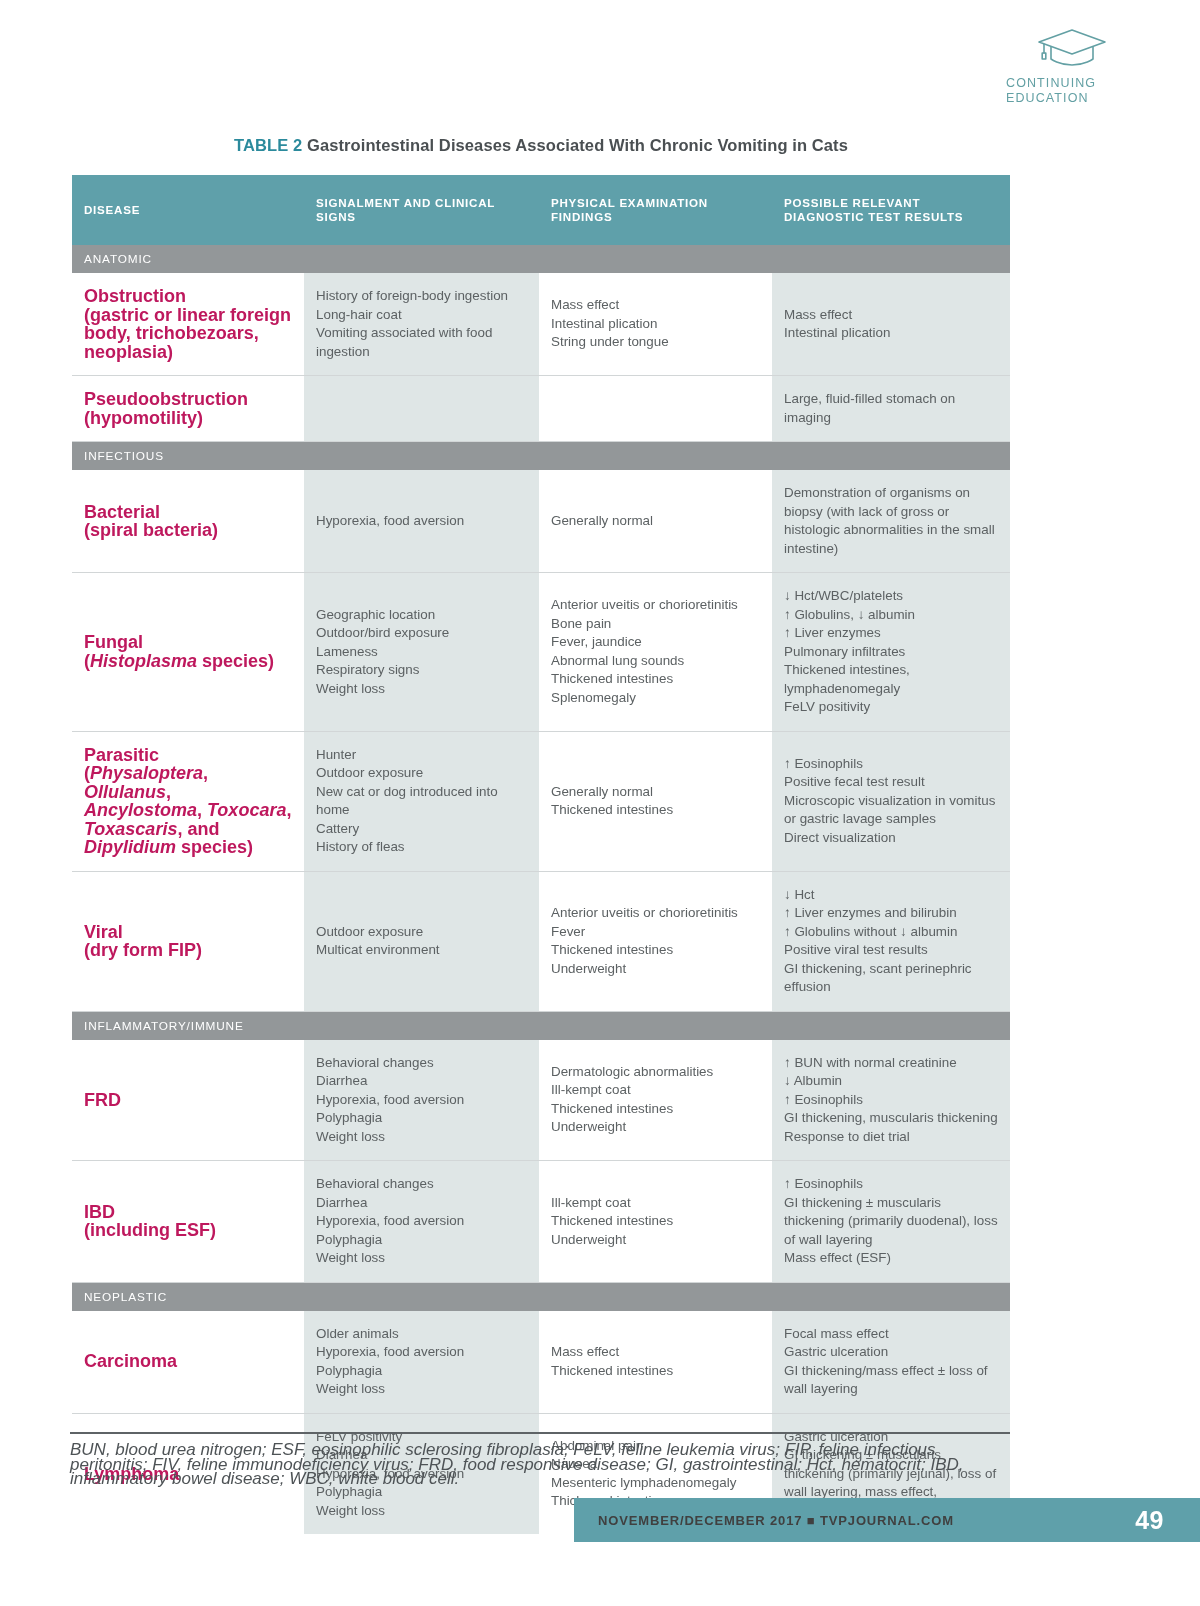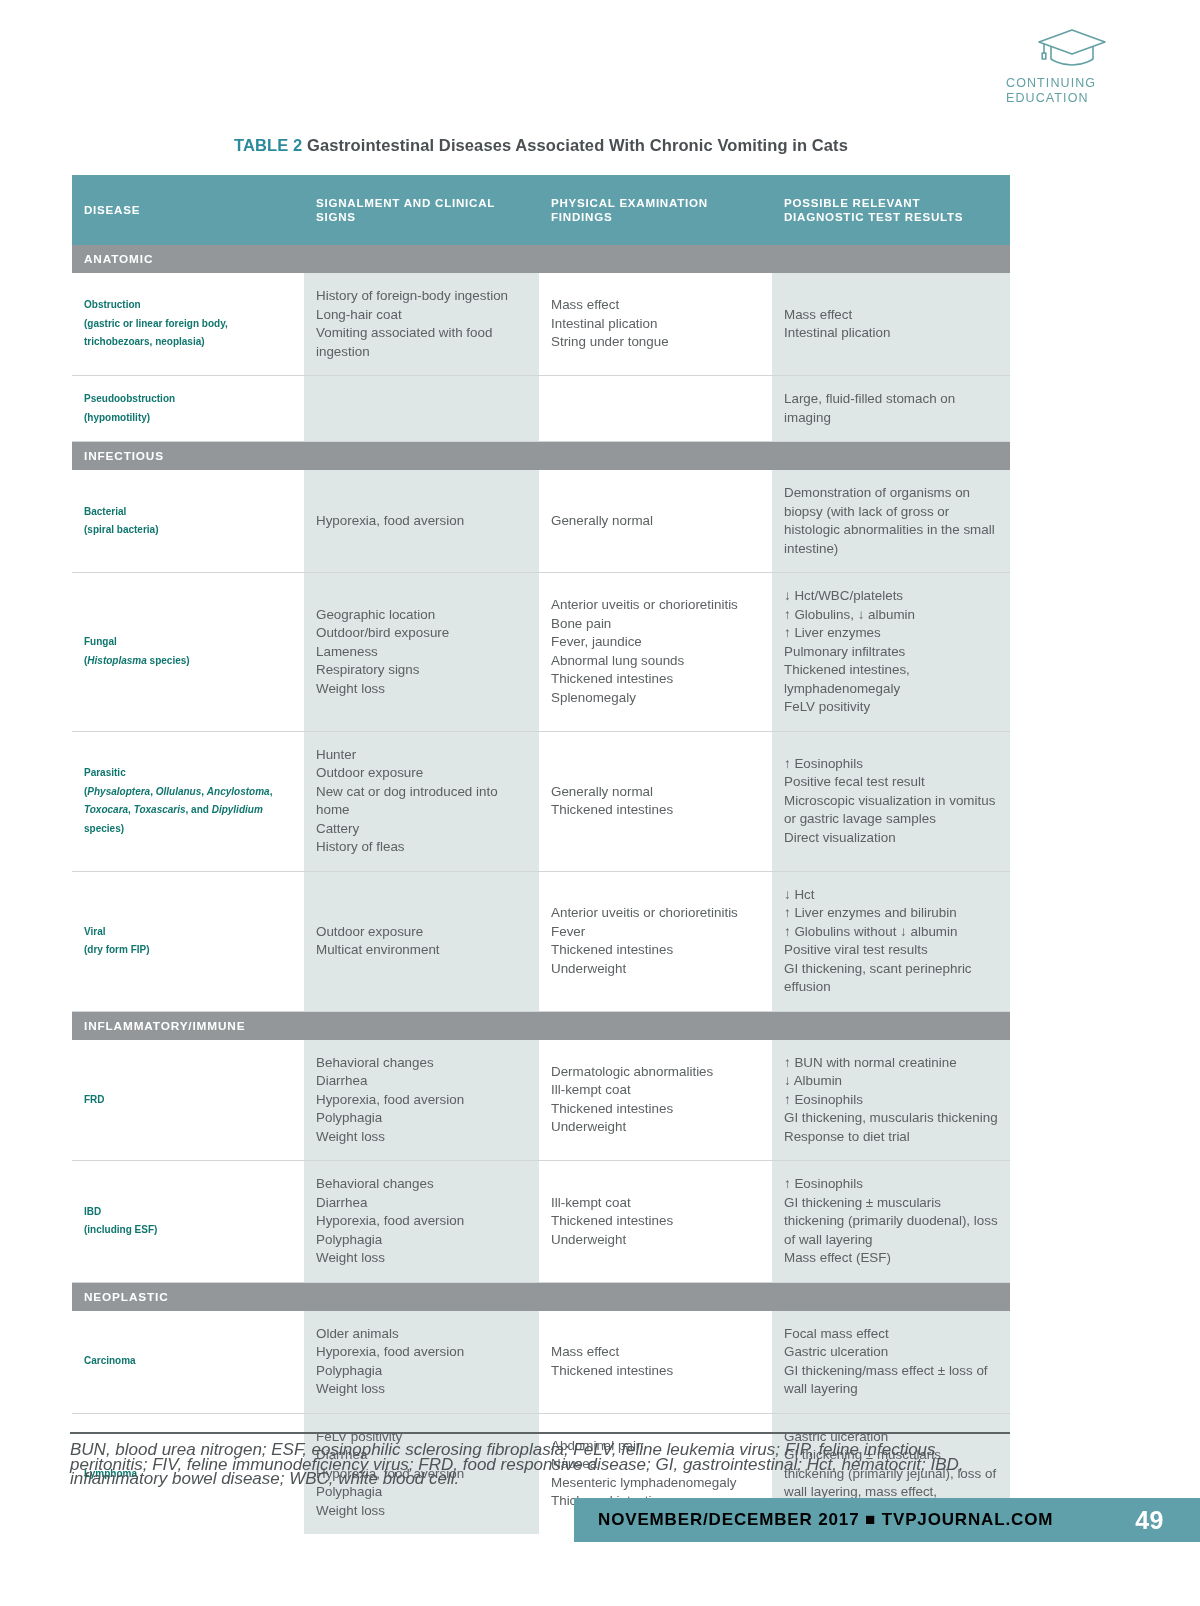--- a/index.html
+++ b/index.html
@@ -74,39 +74,39 @@
     padding: 13px 12px 13px 12px;
     line-height: 14.5px;
     height: 44px;
   }
   thead th.h1 { }
 
   tr.section-row td {
     background: #939799;
     color: #ffffff;
     font-size: 11.8px;
-    font-weight: bold;
+    font-weight: normal;
     letter-spacing: 0.85px;
     padding: 6px 12px 6px 12px;
     height: 16px;
   }
 
   tr.data-row td {
     vertical-align: middle;
     font-size: 13.4px;
     line-height: 18.5px;
     color: #5c6163;
     padding: 14px 12px 14px 12px;
     border-bottom: 1px solid #d2d6d7;
   }
   tr.data-row td.col-disease {
     background: #ffffff;
-    color: #0f766e;
-    font-weight: bold;
-    font-size: 10px;
+    color: #be185d;
+    font-weight: bold;
+    font-size: 18px;
   }
   tr.data-row td.col-shaded { background: #dfe6e6; }
   tr.data-row td.col-plain  { background: #ffffff; }
 
   tr.data-row.nb td { border-bottom: none; }
 
   .cell-lines span { display: block; }
   .ital { font-style: italic; margin-top: 24px; }
 
   
@@ -138,22 +138,22 @@
     width: 626px;
     height: 44px;
     background: #5fa0aa;
     display: flex;
     align-items: center;
     justify-content: space-between;
     padding: 0 36px 0 24px;
     box-sizing: border-box;
   }
   .footer-text {
-    color: #000000;
-    font-size: 17px;
+    color: #404040;
+    font-size: 13px;
     font-weight: bold;
     letter-spacing: 0.85px;
   }
   .footer-page {
     color: #ffffff;
     font-size: 25px;
     font-weight: bold;
     letter-spacing: 0.5px;
     text-align: center;
   }

